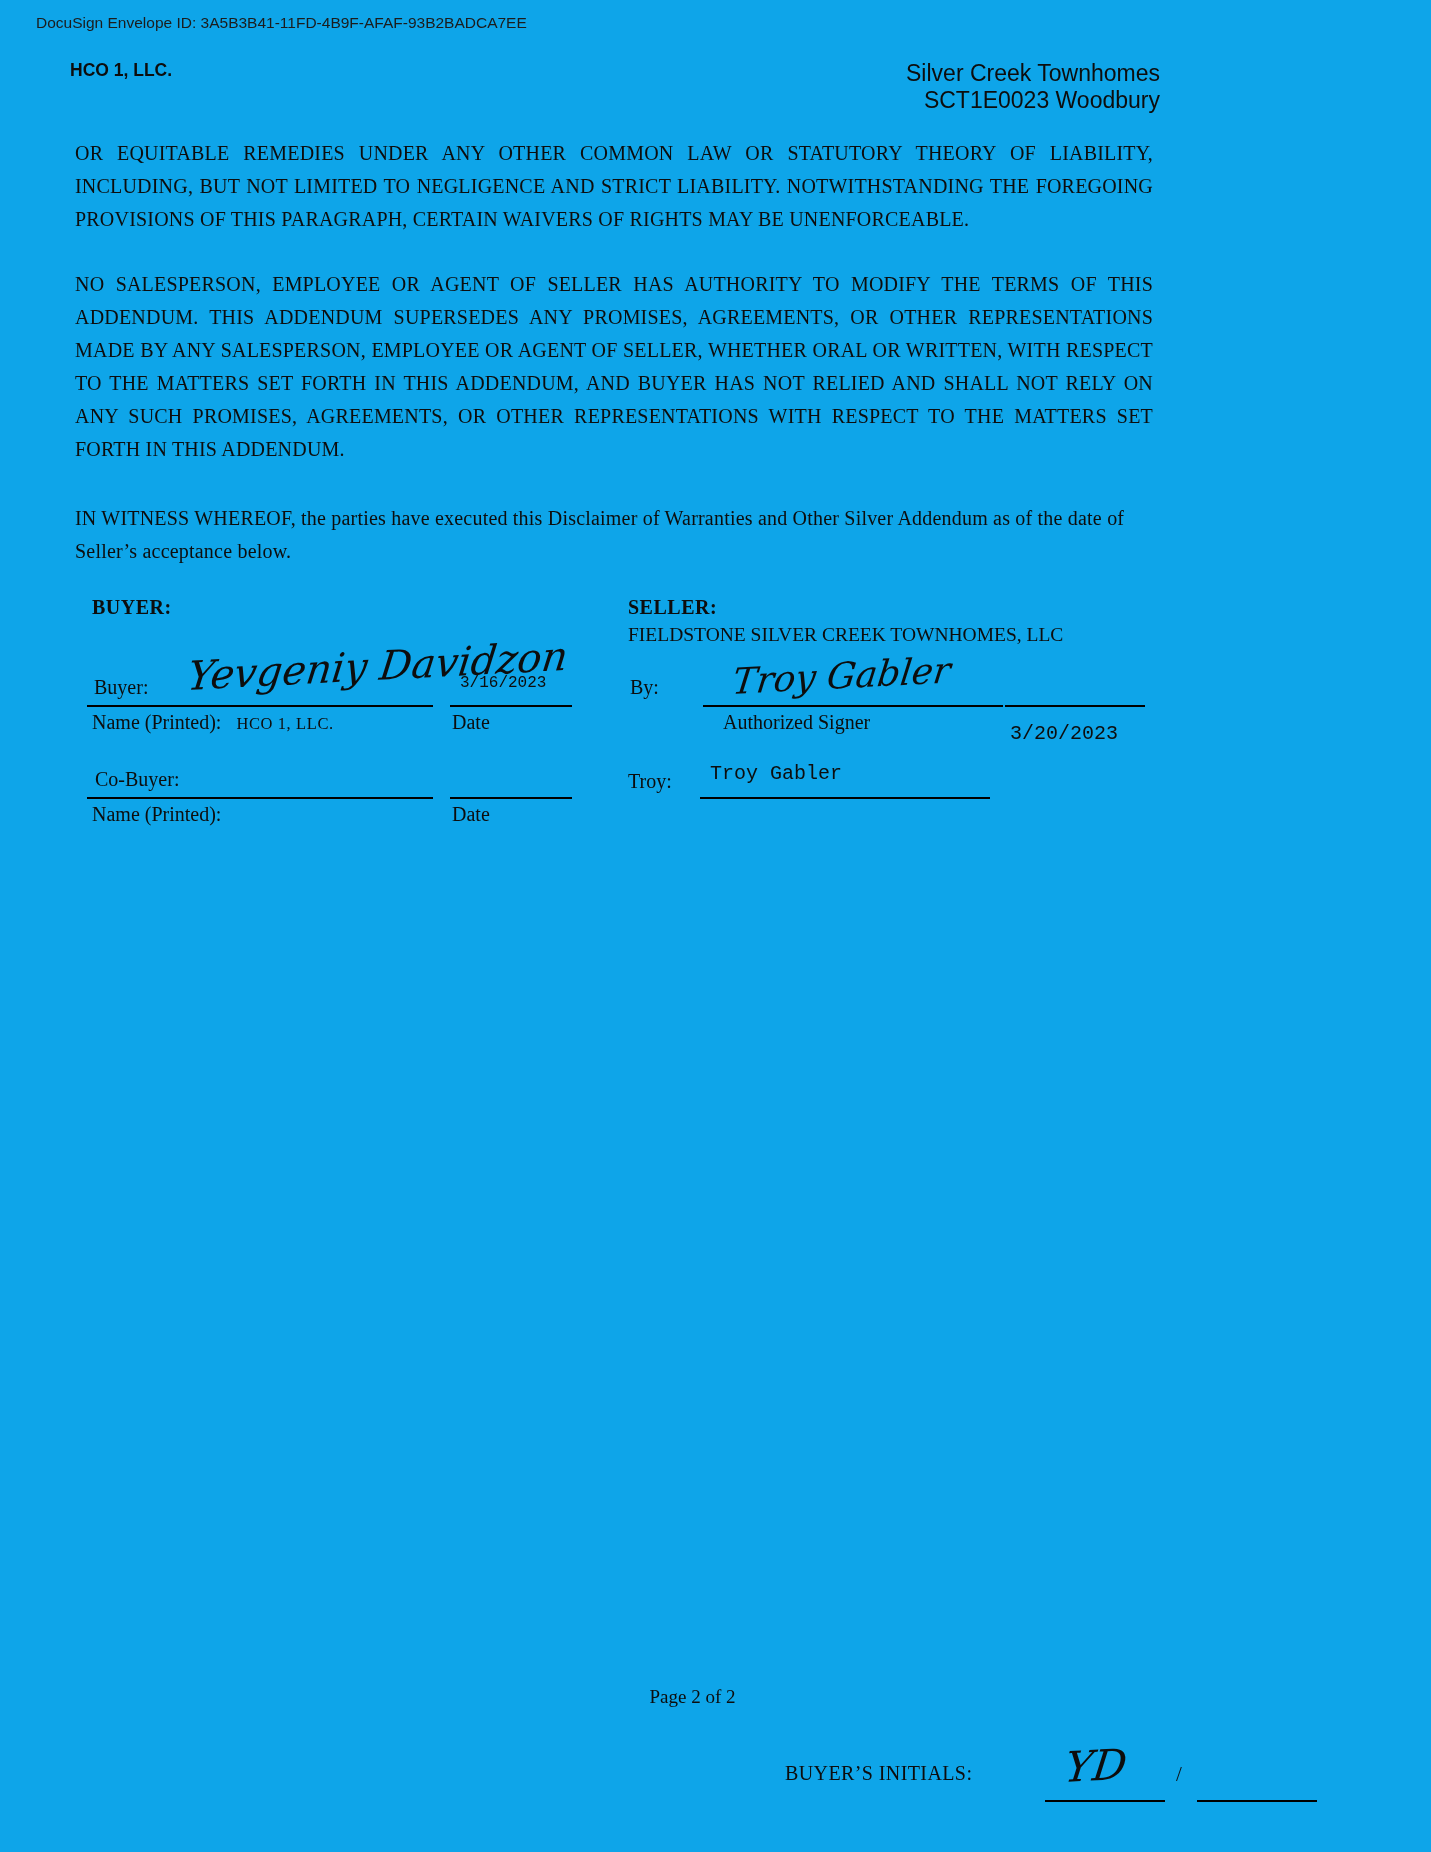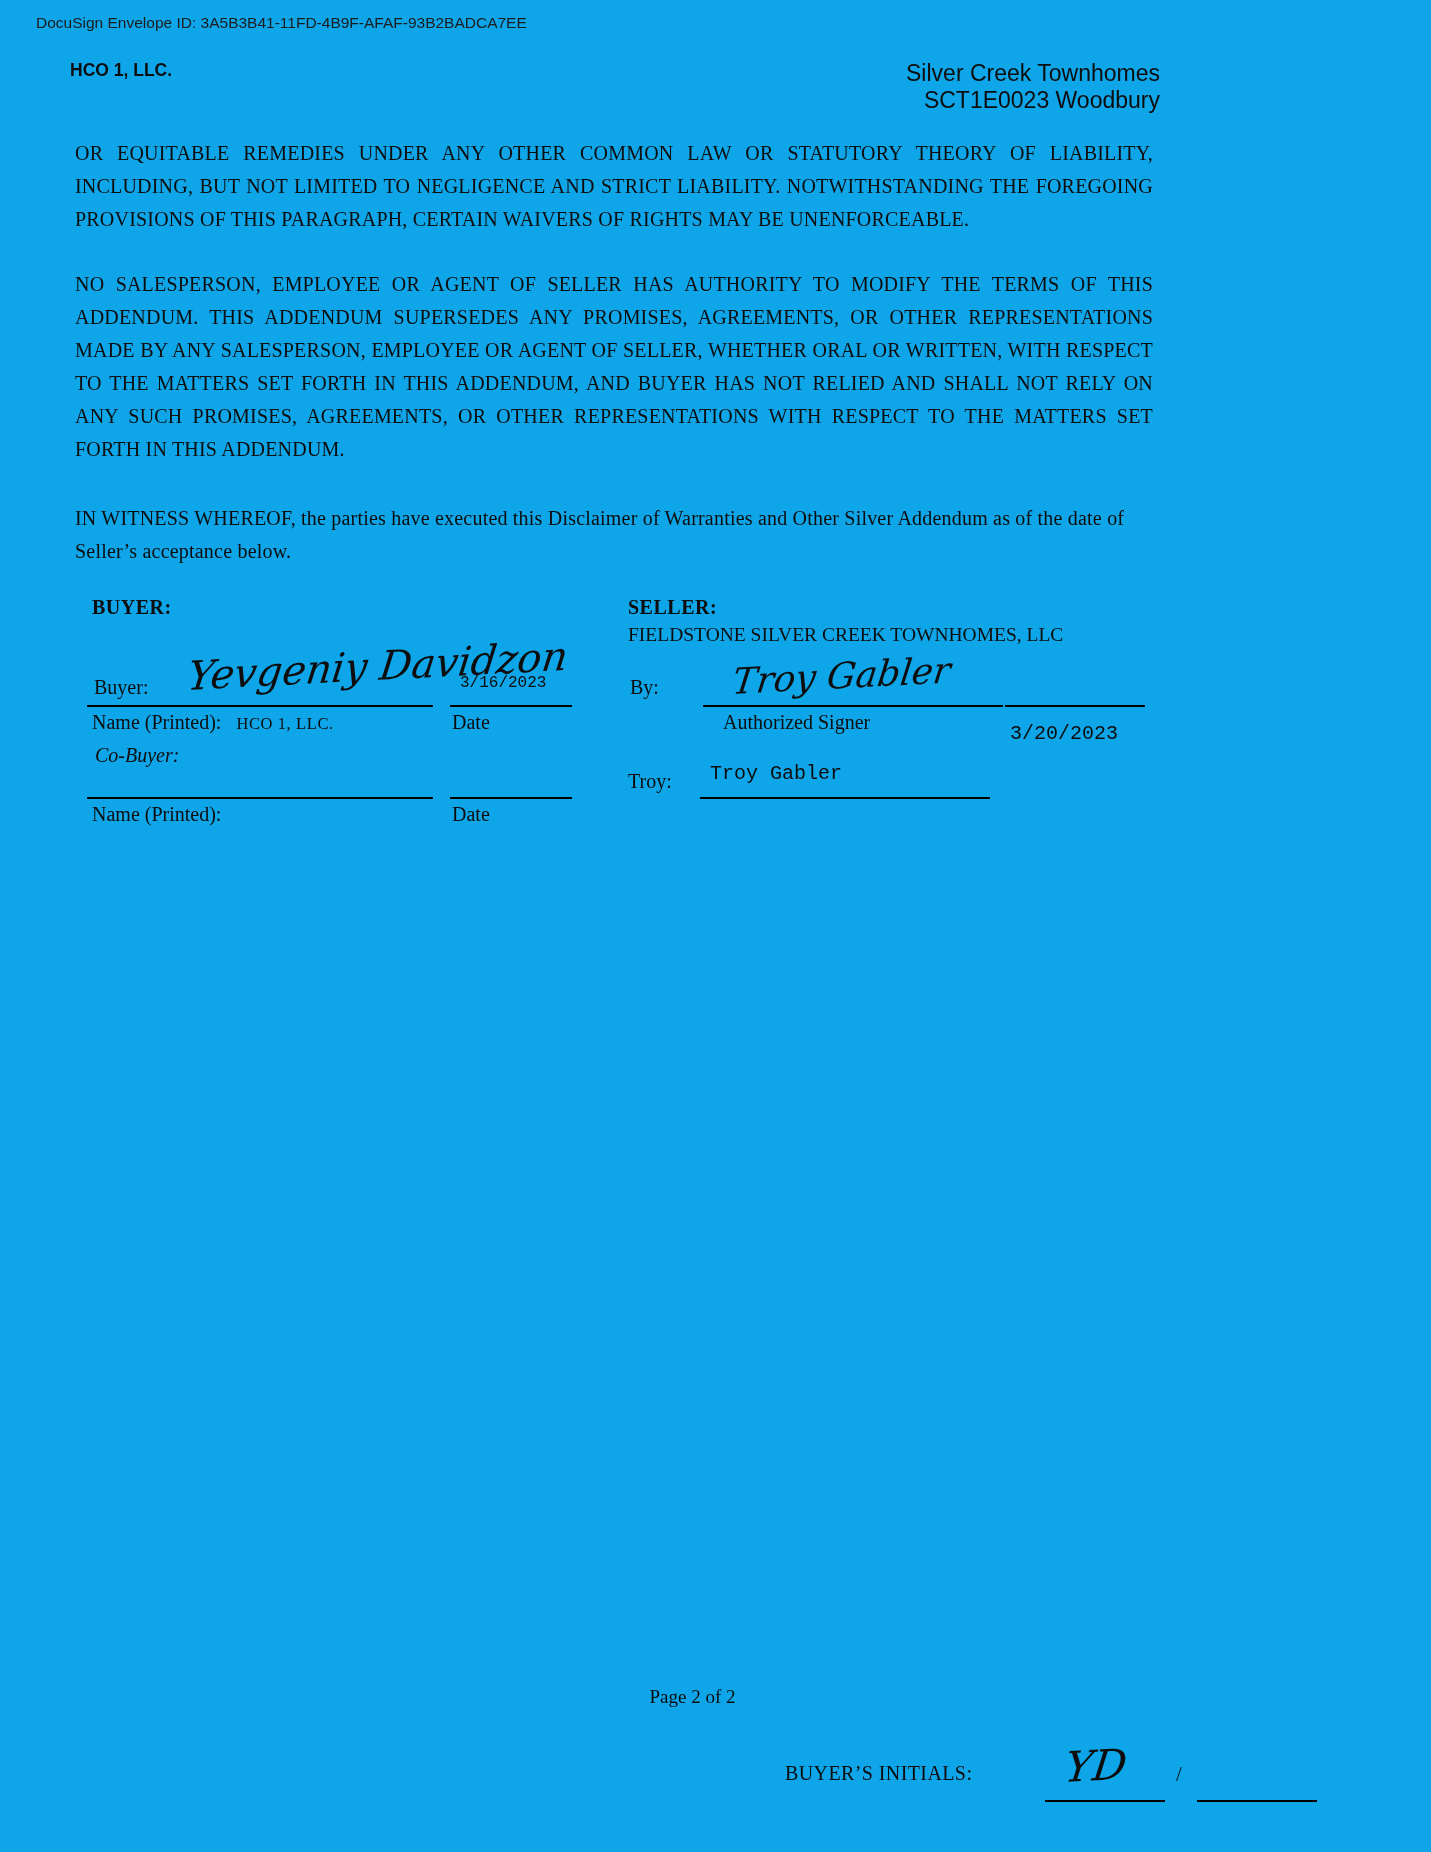--- a/index.html
+++ b/index.html
@@ -67,21 +67,21 @@
 
   <div class="abs sigline" style="left:450px; top:705px; width:122px;"></div>
 
   <div class="abs" style="left:92px; top:711px; font-size:20px;">
     <span>Name (Printed):</span>
     <span class="small-caps-val" style="margin-left:10px;">HCO 1, LLC.</span>
   </div>
 
   <div class="abs label" style="left:452px; top:711px;">Date</div>
 
-  <div class="abs label" style="left:95px; top:744px;font-style:italic;">Co-Buyer:</div>
+  <div class="abs label" style="left:95px; top:768px;">Co-Buyer:</div>
 
   <div class="abs sigline" style="left:87px; top:797px; width:346px;"></div>
 
   <div class="abs sigline" style="left:450px; top:797px; width:122px;"></div>
 
   <div class="abs label" style="left:92px; top:803px;">Name (Printed):</div>
 
   <div class="abs label" style="left:452px; top:803px;">Date</div>
 
   <div class="abs serif bold" style="left:628px; top:596px; font-size:20px; letter-spacing:0.5px;">SELLER:</div>

